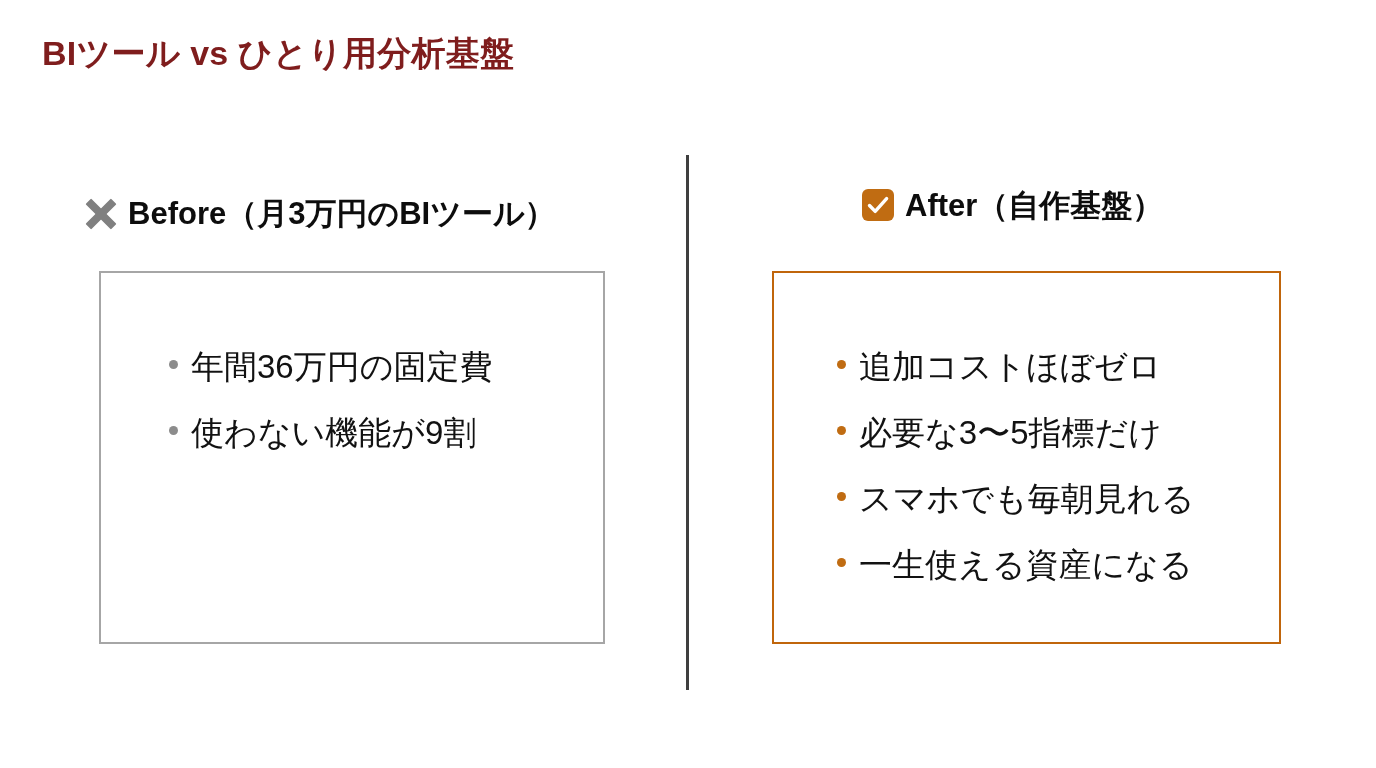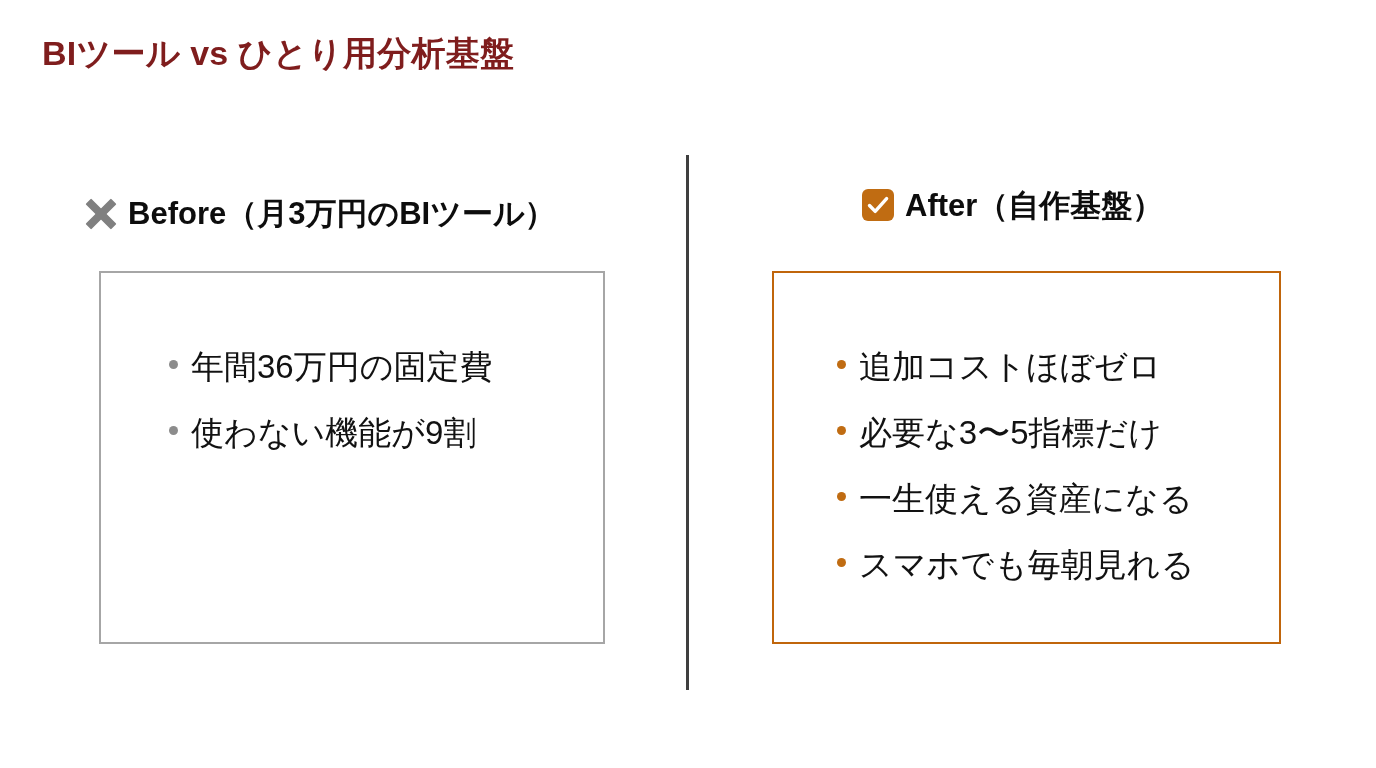--- a/index.html
+++ b/index.html
@@ -217,23 +217,23 @@
         <li class="bullet-item">
           <span class="bullet-dot dot-orange"></span>
           <span class="bullet-text">追加コストほぼゼロ</span>
         </li>
         <li class="bullet-item">
           <span class="bullet-dot dot-orange"></span>
           <span class="bullet-text">必要な3〜5指標だけ</span>
         </li>
         <li class="bullet-item">
           <span class="bullet-dot dot-orange"></span>
+          <span class="bullet-text">スマホでも毎朝見れる</span>
+        </li>
+        <li class="bullet-item">
+          <span class="bullet-dot dot-orange"></span>
           <span class="bullet-text">一生使える資産になる</span>
         </li>
-        <li class="bullet-item">
-          <span class="bullet-dot dot-orange"></span>
-          <span class="bullet-text">スマホでも毎朝見れる</span>
-        </li>
       </ul>
     </div>
   </div>
 
 </div>
 
 </body></html>

